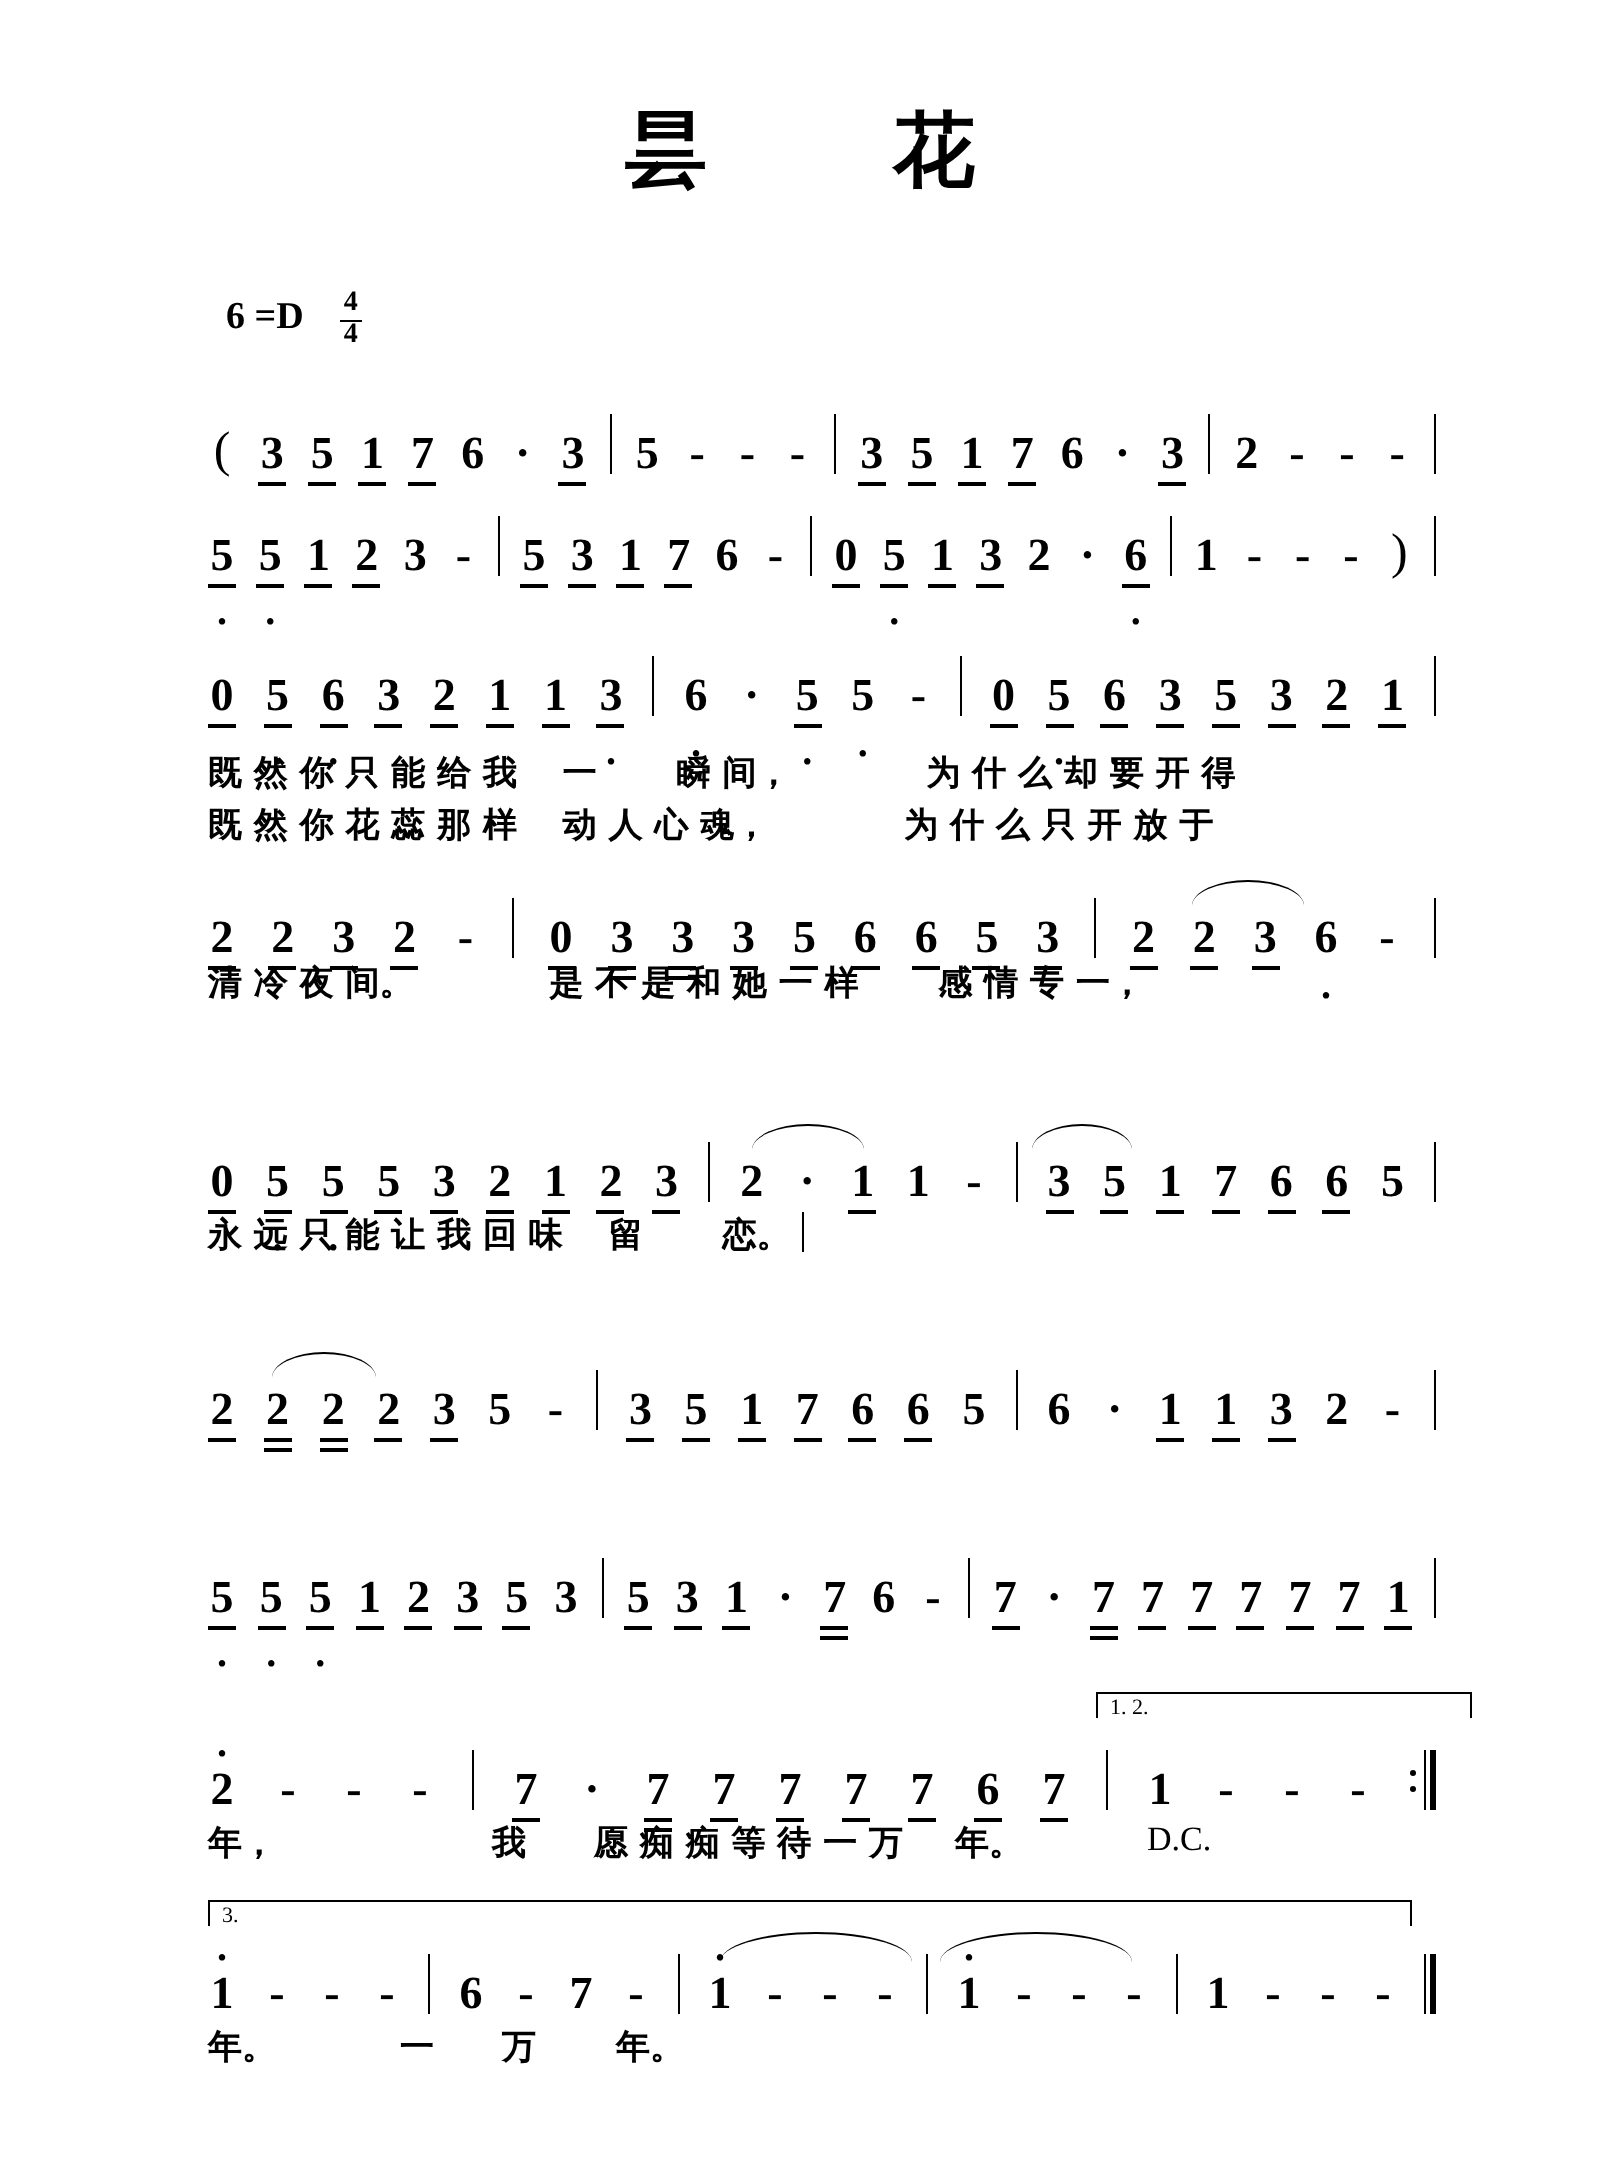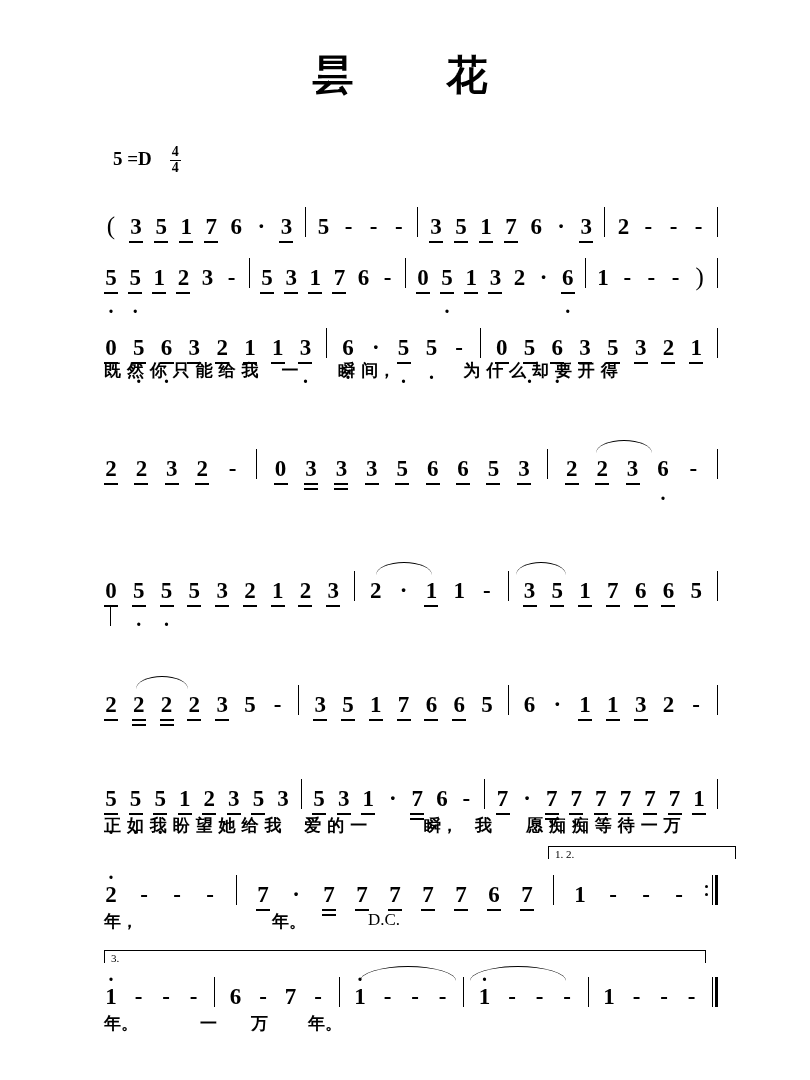--- a/index.html
+++ b/index.html
@@ -212,21 +212,21 @@
 </style>
 </head>
 <body>
 
 <div class="sheet">
 
   <div class="title">昙　花</div>
 
 
   <div class="keysig">
-    <span>5 =D</span>
+    <span>6 =D</span>
     <span class="meter">
       <span class="num">4</span>
       <span class="den">4</span>
     </span>
   </div>
 
   <div class="system" id="sys1" style="top:192px;">
     <div class="noterow" style="justify-content: space-between;">
         <span class="n paren" style="min-width: 14px;">(</span>
         <span class="n" style="min-width: 14px;">3<span class="u1"></span></span>
@@ -311,21 +311,22 @@
         <span class="n" style="min-width: 14px;">0<span class="u1"></span></span>
         <span class="n" style="min-width: 14px;">5<span class="u1"></span><span class="oct-low under-beam">.</span></span>
         <span class="n" style="min-width: 14px;">6<span class="u1"></span><span class="oct-low under-beam">.</span></span>
         <span class="n" style="min-width: 14px;">3<span class="u1"></span></span>
         <span class="n" style="min-width: 14px;">5<span class="u1"></span></span>
         <span class="n" style="min-width: 14px;">3<span class="u1"></span></span>
         <span class="n" style="min-width: 14px;">2<span class="u1"></span></span>
         <span class="n" style="min-width: 14px;">1<span class="u1"></span></span>
         <span class="bar"></span>
       </div>
-    <div class="lyricrow" style="margin-top:0;">既 然 你 只 能 给 我 　一　　 瞬 间，　　　　为 什 么 却 要 开 得</div>
+    <div class="lyricrow" style="margin-top:16px;">既 然 你 只 能 给 我 　一　　 瞬 间，　　　　为 什 么 却 要 开 得</div>
+    <div class="lyricrow">既 然 你 花 蕊 那 样 　动 人 心 魂，　　　　为 什 么 只 开 放 于</div>
   </div>
 
   <div class="system" id="sys4" style="top:434px;">
     <div class="noterow" style="justify-content: space-between;">
         <span class="n" style="min-width: 14px;">2<span class="u1"></span></span>
         <span class="n" style="min-width: 14px;">2<span class="u1"></span></span>
         <span class="n" style="min-width: 14px;">3<span class="u1"></span></span>
         <span class="n" style="min-width: 14px;">2<span class="u1"></span></span>
         <span class="n dash" style="min-width: 14px;">-</span>
         <span class="bar"></span>
@@ -339,20 +340,21 @@
         <span class="n" style="min-width: 14px;">5<span class="u1"></span></span>
         <span class="n" style="min-width: 14px;">3<span class="u1"></span></span>
         <span class="bar"></span>
         <span class="n" style="min-width: 14px;">2<span class="u1"></span></span>
         <span class="n" style="min-width: 14px;">2<span class="u1"></span></span>
         <span class="n" style="min-width: 14px;">3<span class="u1"></span></span>
         <span class="n" style="min-width: 14px;">6<span class="oct-low">.</span></span>
         <span class="n dash" style="min-width: 14px;">-</span>
         <span class="bar"></span>
       </div>
+    <div class="lyricrow">清 冷 夜 间。　　　　是 不 是 和 她 一 样　 　感 情 专 一，</div>
   </div>
 
   <div class="system" id="sys5" style="top:556px;">
     <div class="noterow" style="justify-content: space-between;">
         <span class="n" style="min-width: 14px;">0<span class="u1"></span></span>
         <span class="n" style="min-width: 14px;">5<span class="u1"></span><span class="oct-low under-beam">.</span></span>
         <span class="n" style="min-width: 14px;">5<span class="u1"></span><span class="oct-low under-beam">.</span></span>
         <span class="n" style="min-width: 14px;">5<span class="u1"></span></span>
         <span class="n" style="min-width: 14px;">3<span class="u1"></span></span>
         <span class="n" style="min-width: 14px;">2<span class="u1"></span></span>
@@ -369,21 +371,21 @@
         <span class="n" style="min-width: 14px;">3<span class="u1"></span></span>
         <span class="n" style="min-width: 14px;">5<span class="u1"></span></span>
         <span class="n" style="min-width: 14px;">1<span class="u1"></span></span>
         <span class="n" style="min-width: 14px;">7<span class="u1"></span></span>
         <span class="n" style="min-width: 14px;">6<span class="u1"></span></span>
         <span class="n" style="min-width: 14px;">6<span class="u1"></span></span>
         <span class="n" style="min-width: 14px;">5</span>
         <span class="bar"></span>
       </div>
     <div class="lyricrow" style="margin-top:4px;">
-      <span class="sp" style="width:6px"></span><span style="display:inline-block;border-left:1px solid #000;height:20px;"></span><span class="sp" style="width:16px"></span>
+      <span>永 远 只 能 让 我 回 味　 留　　 恋。</span><span class="sp" style="width:6px"></span><span style="display:inline-block;border-left:1px solid #000;height:20px;"></span><span class="sp" style="width:16px"></span>
     </div>
   </div>
 
   <div class="system" id="sys6" style="top:670px;">
     <div class="noterow" style="justify-content: space-between;">
         <span class="n" style="min-width: 14px;">2<span class="u1"></span></span>
         <span class="n" style="min-width: 14px;">2<span class="u1"></span><span class="u2"></span></span>
         <span class="n" style="min-width: 14px;">2<span class="u1"></span><span class="u2"></span></span>
         <span class="n" style="min-width: 14px;">2<span class="u1"></span></span>
         <span class="n" style="min-width: 14px;">3<span class="u1"></span></span>
@@ -432,21 +434,20 @@
         <span class="n aug" style="min-width: 14px;">·</span>
         <span class="n" style="min-width: 14px;">7<span class="u1"></span><span class="u2"></span></span>
         <span class="n" style="min-width: 14px;">7<span class="u1"></span></span>
         <span class="n" style="min-width: 14px;">7<span class="u1"></span></span>
         <span class="n" style="min-width: 14px;">7<span class="u1"></span></span>
         <span class="n" style="min-width: 14px;">7<span class="u1"></span></span>
         <span class="n" style="min-width: 14px;">7<span class="u1"></span></span>
         <span class="n" style="min-width: 14px;">1<span class="u1"></span></span>
         <span class="bar"></span>
       </div>
-    <div class="lyricrow" style="margin-top:4px;">正 如 我 盼 望 她 给 我 　爱 的 一　　　 瞬，　我　　愿 痴 痴 等 待 一 万</div>
   </div>
 
   <div class="system" id="sys8" style="top:860px;">
     <div class="noterow" style="justify-content: space-between;">
         <span class="n" style="min-width: 14px;">2<span class="oct-high">.</span></span>
         <span class="n dash" style="min-width: 14px;">-</span>
         <span class="n dash" style="min-width: 14px;">-</span>
         <span class="n dash" style="min-width: 14px;">-</span>
         <span class="bar"></span>
         <span class="n" style="min-width: 14px;">7<span class="u1"></span></span>
@@ -466,21 +467,21 @@
         <span class="repeat-end">
           <span class="dots">
             <i></i>
             <i></i>
           </span>
           <span class="thin"></span>
           <span class="thick"></span>
         </span>
       </div>
     <div class="lyricrow" style="margin-top:4px;">
-      <span>年，</span><span class="sp" style="width:108px"></span><span class="sp" style="width:26px"></span><span>年。</span><span class="sp" style="width:62px"></span><span style="font-family:'Liberation Serif',serif;font-weight:normal;">D.C.</span>
+      <span>年，</span><span class="sp" style="width:108px"></span><span>我　　愿 痴 痴 等 待 一 万</span><span class="sp" style="width:26px"></span><span>年。</span><span class="sp" style="width:62px"></span><span style="font-family:'Liberation Serif',serif;font-weight:normal;">D.C.</span>
     </div>
   </div>
 
   <div class="system" id="sys9" style="top:962px;">
     <div class="noterow" style="justify-content: space-between;">
         <span class="n" style="min-width: 14px;">1<span class="oct-high">.</span></span>
         <span class="n dash" style="min-width: 14px;">-</span>
         <span class="n dash" style="min-width: 14px;">-</span>
         <span class="n dash" style="min-width: 14px;">-</span>
         <span class="bar"></span>

